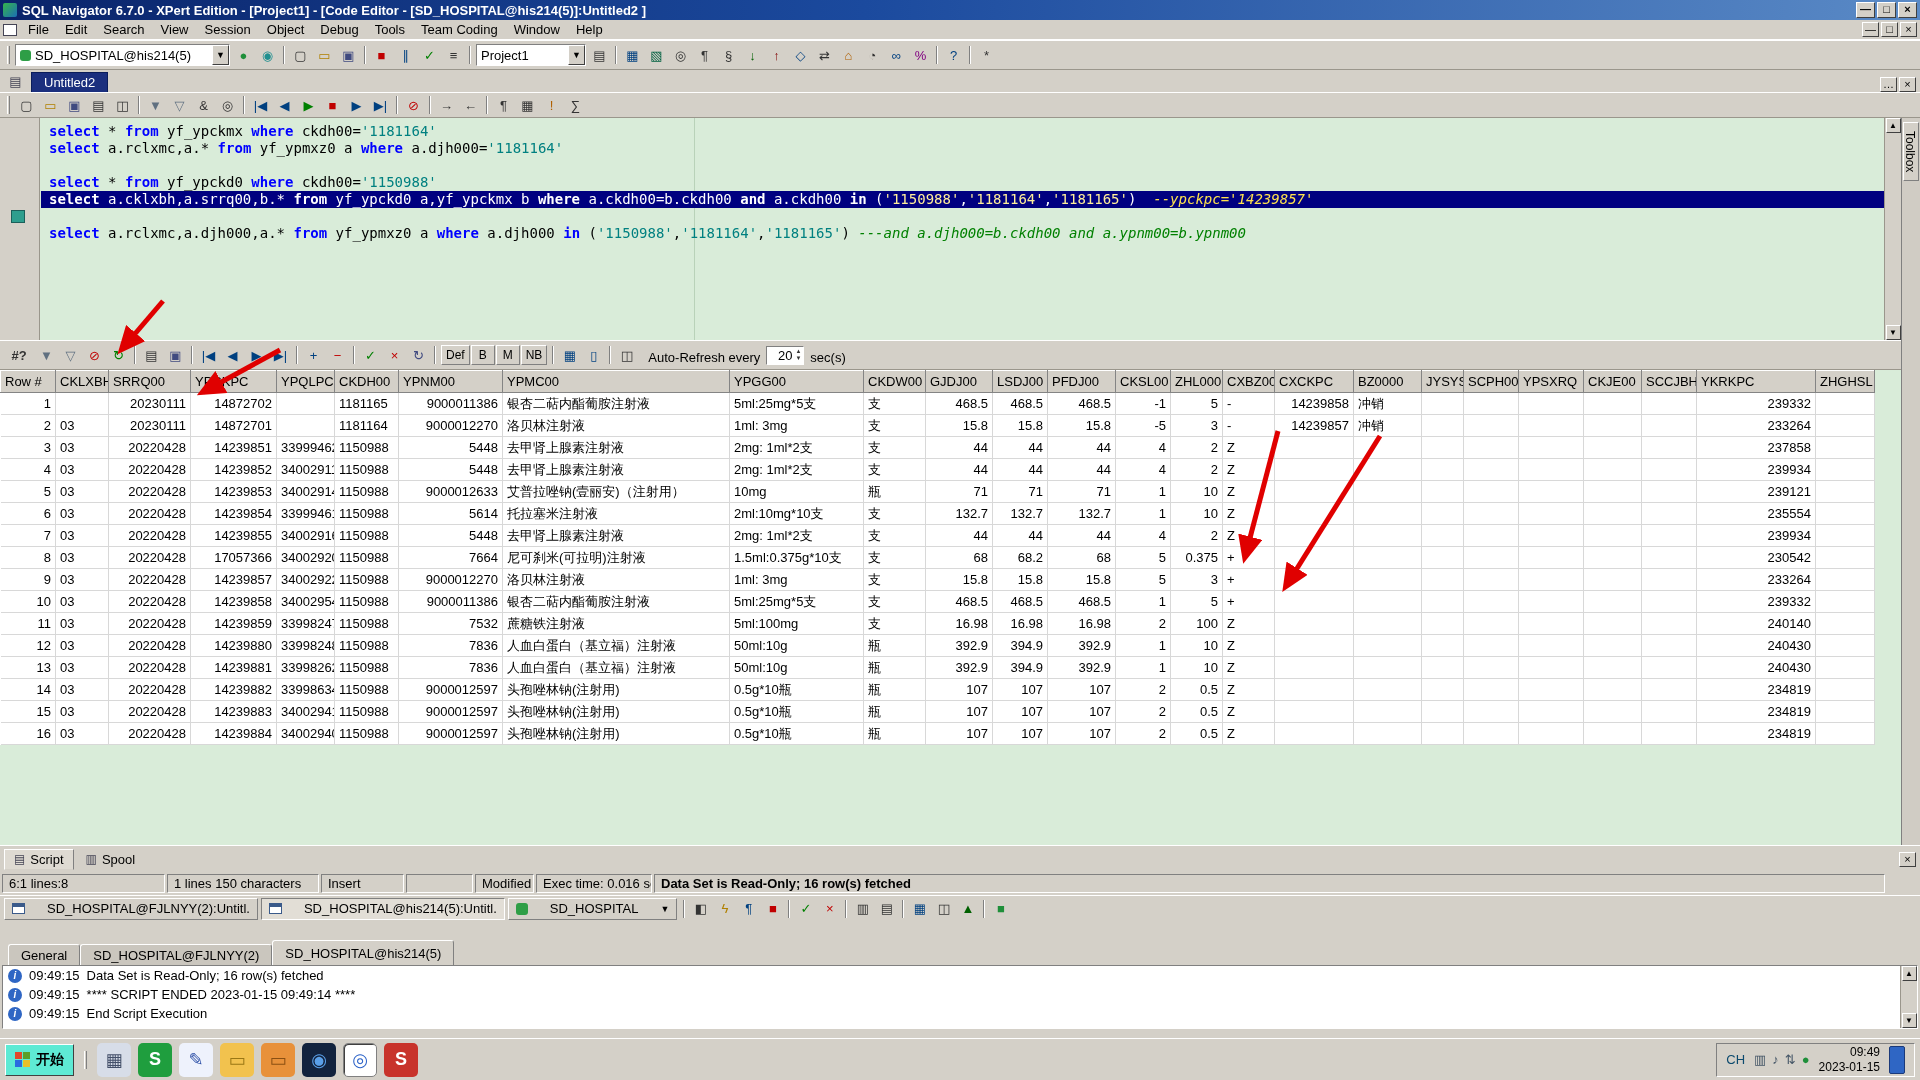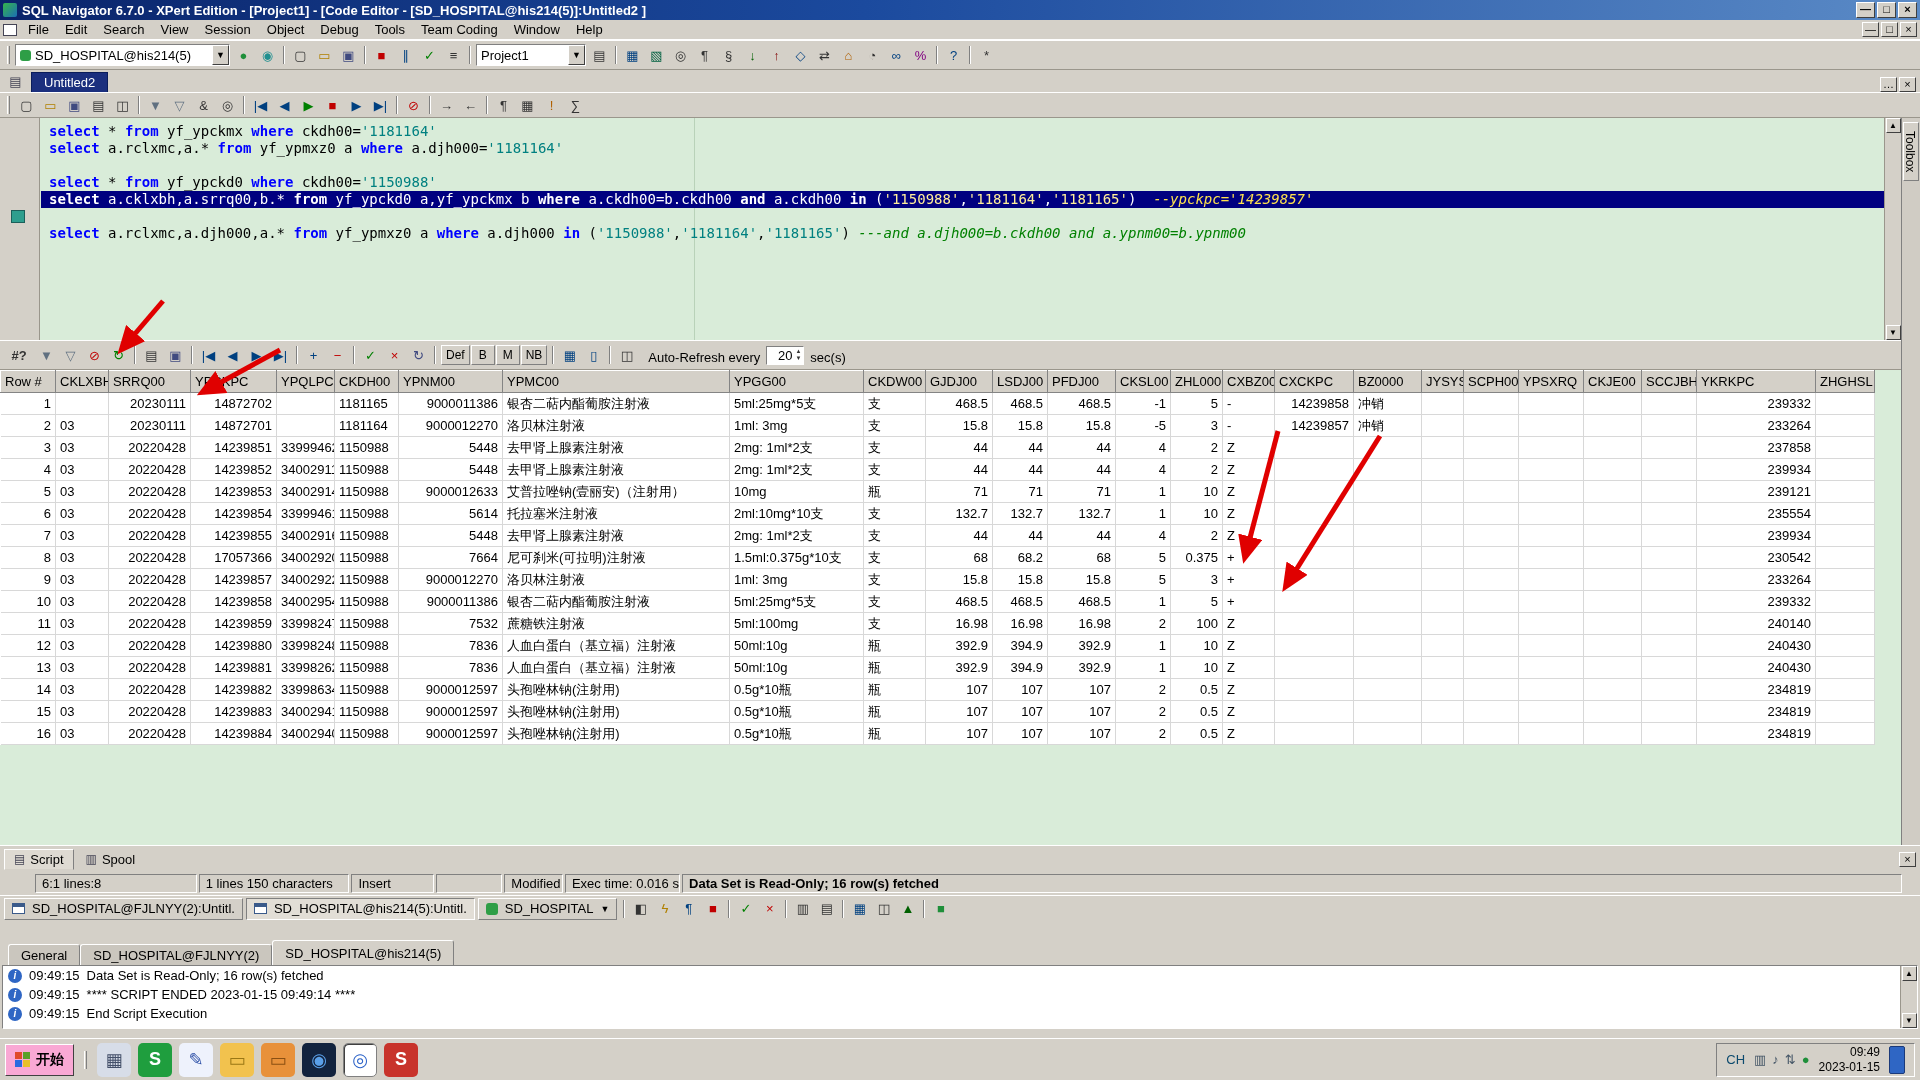--- a/index.html
+++ b/index.html
@@ -66,37 +66,37 @@
   .btab.active{border-top:1px solid #fff;border-left:1px solid #fff;border-right:1px solid #808080;border-bottom:1px solid #d4d0c8;background:#dedad2}
   .btab .bic{font-size:12px;color:#445}
   .bt-close{margin-left:auto}
   
   .statusbar{position:absolute;left:0;top:872px;width:1920px;height:23px;background:#d4d0c8;display:flex;gap:2px;padding:1px 2px;align-items:center}
   .seg{height:19px;display:flex;align-items:center;padding:0 6px;border-top:1px solid #808080;border-left:1px solid #808080;border-right:1px solid #fff;border-bottom:1px solid #fff;white-space:nowrap;overflow:hidden}
   .seg.bold{font-weight:bold}
   .grip2{width:14px;height:19px}
   
   .sess-toolbar{position:absolute;left:0;top:895px;width:1920px;height:26px;background:#d4d0c8;display:flex;align-items:center;gap:3px;padding:0 4px;border-top:1px solid #fff}
-  .sbtn{height:22px;display:flex;align-items:center;gap:7px;padding:0 7px;background:#d4d0c8;border-top:1px solid #fff;border-left:1px solid #fff;border-right:1px solid #808080;border-bottom:1px solid #808080;white-space:nowrap}
+  .sbtn{height:22px;display:flex;align-items:center;gap:22px;padding:0 7px;background:#d4d0c8;border-top:1px solid #fff;border-left:1px solid #fff;border-right:1px solid #808080;border-bottom:1px solid #808080;white-space:nowrap}
   .sbtn.pressed{border-top:1px solid #808080;border-left:1px solid #808080;border-right:1px solid #fff;border-bottom:1px solid #fff;background:#e2ded6}
   .sbtn .wic{width:13px;height:11px;background:#fff;border:1px solid #3a5a8a;border-top:4px solid #3a5a8a}
   .sbtn .gic{width:12px;height:12px;border-radius:3px;background:#2e9e46}
   .sbtn .darr{font-size:9px}
   
   .sess-tabs{position:absolute;left:0;top:940px;width:1572px;height:25px;display:flex;align-items:flex-end;padding-left:8px}
   .stab{height:21px;display:flex;align-items:center;padding:0 12px;background:#cac6be;border-top:1px solid #fff;border-left:1px solid #fff;border-right:1px solid #808080;border-top-left-radius:3px;border-top-right-radius:3px;white-space:nowrap}
   .stab.active{height:25px;background:#d4d0c8;z-index:2}
   
   .log{position:absolute;left:2px;top:965px;width:1916px;height:64px;background:#fff;border-top:1px solid #808080;border-left:1px solid #808080;border-right:1px solid #fff;border-bottom:1px solid #fff;overflow:hidden}
   .log-line{display:flex;align-items:center;gap:7px;height:19px;padding-left:5px;white-space:pre}
   .info-ico{width:14px;height:14px;border-radius:50%;background:#2f66c4;color:#fff;font-size:10px;font-weight:bold;font-style:italic;display:flex;align-items:center;justify-content:center;flex:none}
   .log-sb{position:absolute;right:0;top:0;width:17px;height:100%;background:#d4d0c8;border-left:1px solid #9a968c;display:flex;flex-direction:column;justify-content:space-between;align-items:center;font-size:8px}
   
   .taskbar{position:absolute;left:0;top:1038px;width:1920px;height:42px;background:#d4d0c8;border-top:1px solid #fff;display:flex;align-items:center;gap:7px;padding:0 5px}
-  .start{height:32px;display:flex;align-items:center;gap:6px;padding:0 9px;font-weight:bold;font-size:14px;background:#f9a8d4;border-top:1px solid #fff;border-left:1px solid #fff;border-right:1px solid #404040;border-bottom:1px solid #404040}
+  .start{height:32px;display:flex;align-items:center;gap:6px;padding:0 9px;font-weight:bold;font-size:14px;background:#5eead4;border-top:1px solid #fff;border-left:1px solid #fff;border-right:1px solid #404040;border-bottom:1px solid #404040}
   .wlogo{display:grid;grid-template-columns:7px 7px;grid-template-rows:7px 7px;gap:1px}
   .wlogo i{display:block}
   .qicon{width:34px;height:34px;border-radius:5px;display:flex;align-items:center;justify-content:center;font-size:18px;font-weight:bold;border:1px solid transparent}
   .qicon.sel{border:1px solid #808080;box-shadow:inset 1px 1px 0 #404040;background:#fff}
   .tray{margin-left:auto;height:34px;display:flex;align-items:center;gap:9px;padding:0 9px;border-top:1px solid #808080;border-left:1px solid #808080;border-right:1px solid #fff;border-bottom:1px solid #fff}
   .tray .ti{font-size:13px;color:#0c4a6e}
   .clock{display:flex;flex-direction:column;align-items:flex-end;font-size:12px;line-height:15px}
   .show-desk{width:16px;height:28px;background:#2f66c4;border:1px solid #1b3a7a;border-radius:2px}
   
   .autoref{display:flex;align-items:flex-end;gap:6px;margin-left:8px;white-space:nowrap}
@@ -809,21 +809,21 @@
         <span>Script</span>
       </span>
       <span class="btab">
         <span class="bic">▥</span>
         <span>Spool</span>
       </span>
       <span class="tb-btn sm bt-close">×</span>
   </div>
 
   <div class="statusbar" id="statusbar">
-      <span class="seg" style="width: 163px; margin-left: 33px;">6:1 lines:8</span>
+      <span class="seg" style="width: 163px;">6:1 lines:8</span>
       <span class="seg" style="width: 152px;">1 lines 150 characters</span>
       <span class="seg" style="width: 83px;">Insert</span>
       <span class="seg" style="width: 67px;"></span>
       <span class="seg" style="width: 59px;">Modified</span>
       <span class="seg" style="width: 116px;">Exec time: 0.016 sec</span>
       <span class="seg bold" style="width: 1231px;">Data Set is Read-Only; 16 row(s) fetched</span>
       <span class="grip2"></span>
     </div>
 
   <div class="sess-toolbar" id="sess-toolbar">

